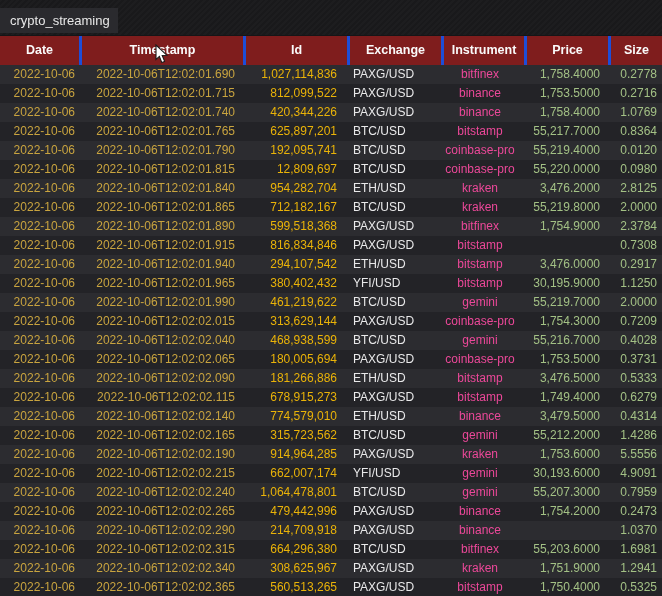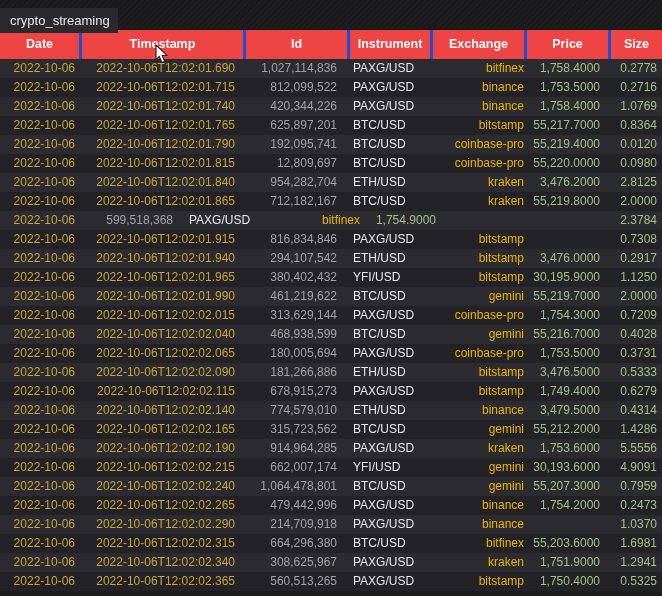--- a/index.html
+++ b/index.html
@@ -6,21 +6,21 @@
   html, body { width: 662px; height: 596px; overflow: hidden; }
   body {
     background: #1c1c1e;
     font-family: "Liberation Sans", "DejaVu Sans", sans-serif;
     position: relative;
   }
 
   
   .tabbar {
     position: relative;
-    height: 30px;
+    height: 36px;
     background:
       repeating-linear-gradient(135deg, #1d1d1f 0 2px, #19191b 2px 4px);
     border-bottom: 1px solid #151517;
   }
   .tab-active {
     position: absolute;
     left: 0; top: 8px;
     width: 118px; height: 25px;
     background: #2a2a2e;
     color: #e8e8e8;
@@ -28,21 +28,21 @@
     line-height: 25px;
     padding-left: 10px;
     white-space: nowrap;
     overflow: hidden;
   }
 
   
   .thead {
     display: flex;
     height: 29px;
-    background: #ef4444;
+    background: #7f1d1d;
   }
   .th {
     color: #fafafa;
     font-weight: bold;
     font-size: 12.5px;
     line-height: 29px;
     text-align: center;
     border-left: 3px solid #1d4ed8;
     white-space: nowrap;
     overflow: hidden;
@@ -69,23 +69,23 @@
   .c-timestamp  { width: 164px; }
   .c-id         { width: 104px; }
   .c-instrument { width: 83px;  }
   .c-exchange   { width: 94px;  }
   .c-price      { width: 84px;  }
   .c-size       { width: 54px; flex: 1; }
 
   
   .td.c-date       { color: #c9a43f; text-align: right; padding-right: 4px; }
   .td.c-timestamp  { color: #c9a43f; text-align: right; padding-right: 8px; }
-  .td.c-id         { color: #a3a3a3; text-align: right; padding-right: 10px; }
+  .td.c-id         { color: #eab308; text-align: right; padding-right: 10px; }
   .td.c-instrument { color: #e9e9ea; text-align: left;  padding-left: 6px; }
-  .td.c-exchange   { color: #eab308; text-align: right;  padding-left: 6px; }
+  .td.c-exchange   { color: #ec4899; text-align: center;  padding-left: 6px; }
   .td.c-price      { color: #a3c185; text-align: right; padding-right: 8px; }
   .td.c-size       { color: #a3c185; text-align: right; padding-right: 5px; }
 
   
   .cursor {
     position: absolute;
     left: 155px; top: 44px;
     width: 14px; height: 20px;
     pointer-events: none;
     z-index: 10;
@@ -95,22 +95,22 @@
 <body>
 
 <div class="tabbar">
   <div class="tab-active">crypto_streaming</div>
 </div>
 
 <div class="thead">
   <div class="th c-date">Date</div>
   <div class="th c-timestamp">Timestamp</div>
   <div class="th c-id">Id</div>
+  <div class="th c-exchange">Exchange</div>
   <div class="th c-instrument">Instrument</div>
-  <div class="th c-exchange">Exchange</div>
   <div class="th c-price">Price</div>
   <div class="th c-size">Size</div>
 </div>
 
 <div class="tbody">
     <div class="tr odd">
       <div class="td c-date">2022-10-06</div>
       <div class="td c-timestamp">2022-10-06T12:02:01.690</div>
       <div class="td c-id">1,027,114,836</div>
       <div class="td c-instrument">PAXG/USD</div>
@@ -176,20 +176,21 @@
       <div class="td c-date">2022-10-06</div>
       <div class="td c-timestamp">2022-10-06T12:02:01.865</div>
       <div class="td c-id">712,182,167</div>
       <div class="td c-instrument">BTC/USD</div>
       <div class="td c-exchange">kraken</div>
       <div class="td c-price">55,219.8000</div>
       <div class="td c-size">2.0000</div>
     </div>
     <div class="tr odd">
       <div class="td c-date">2022-10-06</div>
+      <div class="td c-timestamp">2022-10-06T12:02:01.890</div>
       <div class="td c-id">599,518,368</div>
       <div class="td c-instrument">PAXG/USD</div>
       <div class="td c-exchange">bitfinex</div>
       <div class="td c-price">1,754.9000</div>
       <div class="td c-size">2.3784</div>
     </div>
     <div class="tr even">
       <div class="td c-date">2022-10-06</div>
       <div class="td c-timestamp">2022-10-06T12:02:01.915</div>
       <div class="td c-id">816,834,846</div>

